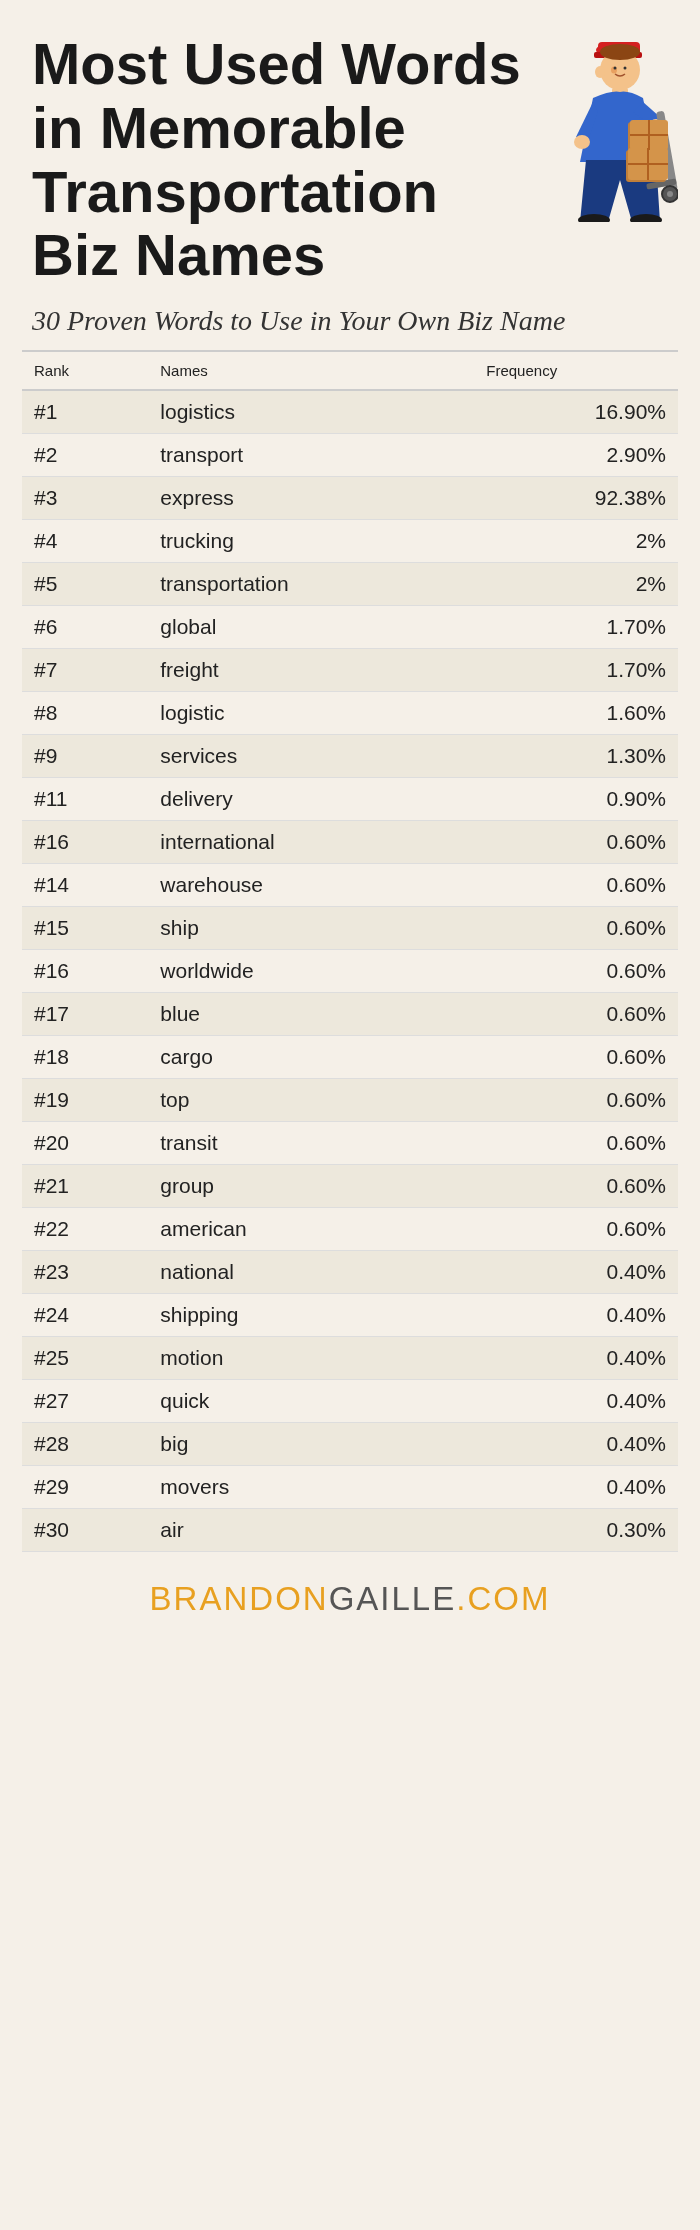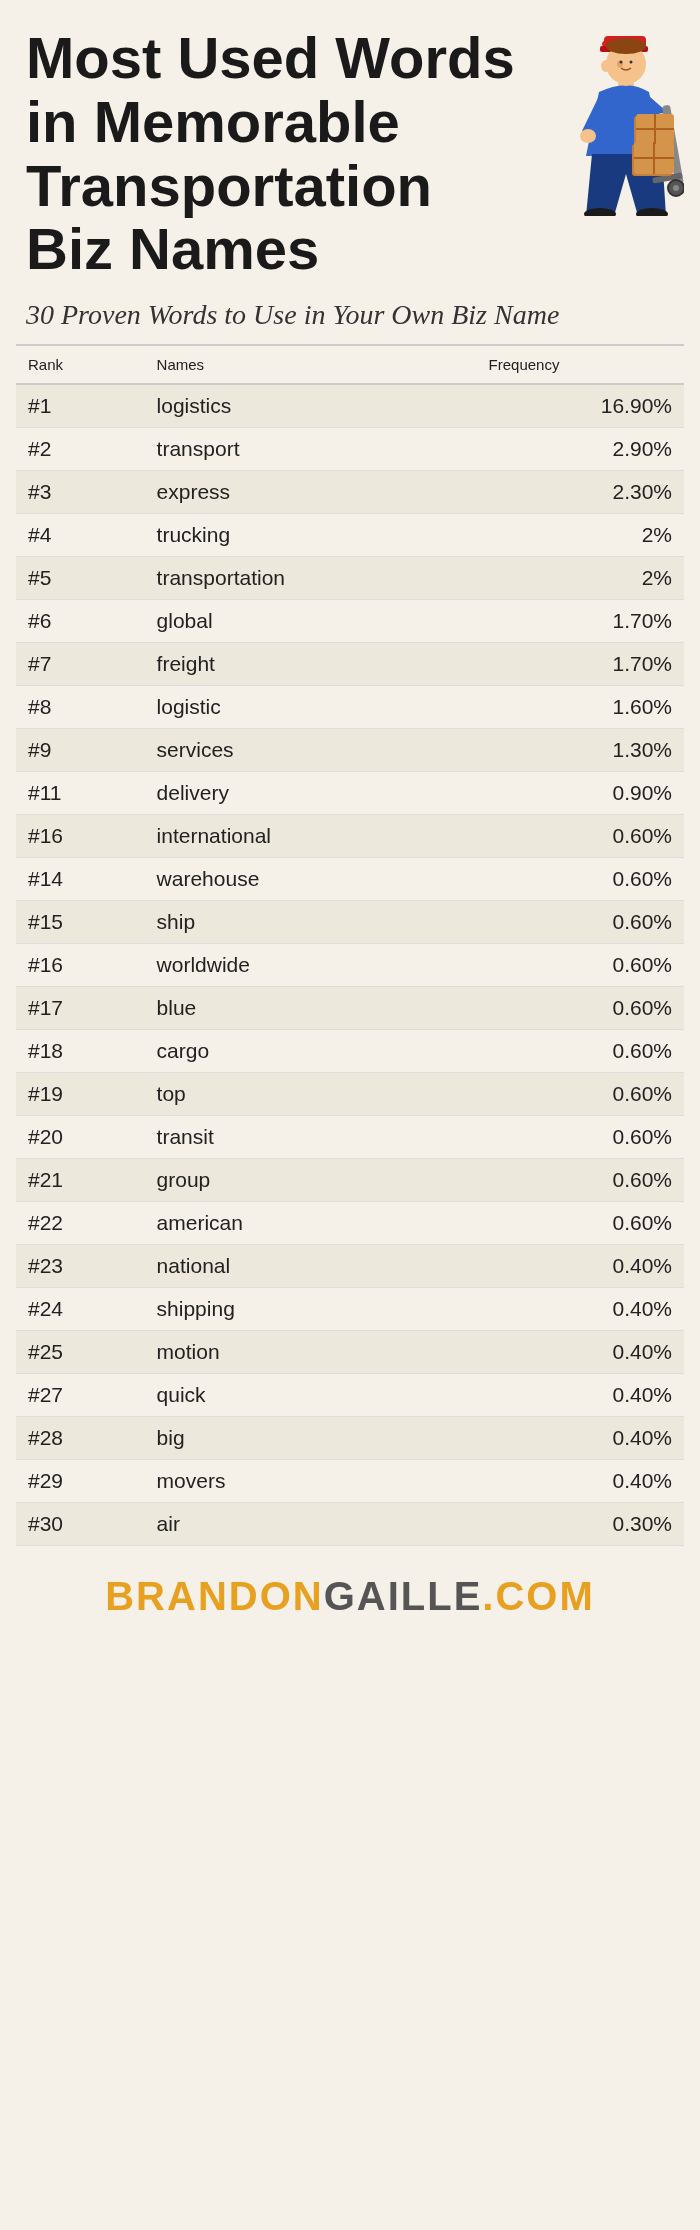--- a/index.html
+++ b/index.html
@@ -11,21 +11,21 @@
     body {
       width: 700px;
       min-height: 2230px;
       background-color: #f5f0e8;
       font-family: Georgia, 'Times New Roman', serif;
     }
 
     .container {
       width: 700px;
       background-color: #f5f0e8;
-      padding: 6px;
+      padding: 12px;
     }
 
     .header-section {
       padding: 20px 20px 10px 20px;
       position: relative;
       min-height: 220px;
     }
 
     .main-title {
       font-size: 58px;
@@ -104,22 +104,22 @@
     table tbody td:last-child {
       text-align: right;
     }
 
     .footer {
       padding: 18px 20px;
       text-align: center;
     }
 
     .footer-text {
-      font-size: 40px;
-      font-weight: 700;
+      font-size: 33px;
+      font-weight: 400;
       font-family: Arial, Helvetica, sans-serif;
       letter-spacing: 2px;
     }
 
     .footer-brandon {
       color: #e8a020;
     }
 
     .footer-gaille {
       color: #555;
@@ -208,21 +208,21 @@
             <td>16.90%</td>
           </tr>
           <tr>
             <td>#2</td>
             <td>transport</td>
             <td>2.90%</td>
           </tr>
           <tr>
             <td>#3</td>
             <td>express</td>
-            <td>2.30%</td>
+            <td>92.38%</td>
           </tr>
           <tr>
             <td>#4</td>
             <td>trucking</td>
             <td>2%</td>
           </tr>
           <tr>
             <td>#5</td>
             <td>transportation</td>
             <td>2%</td>

